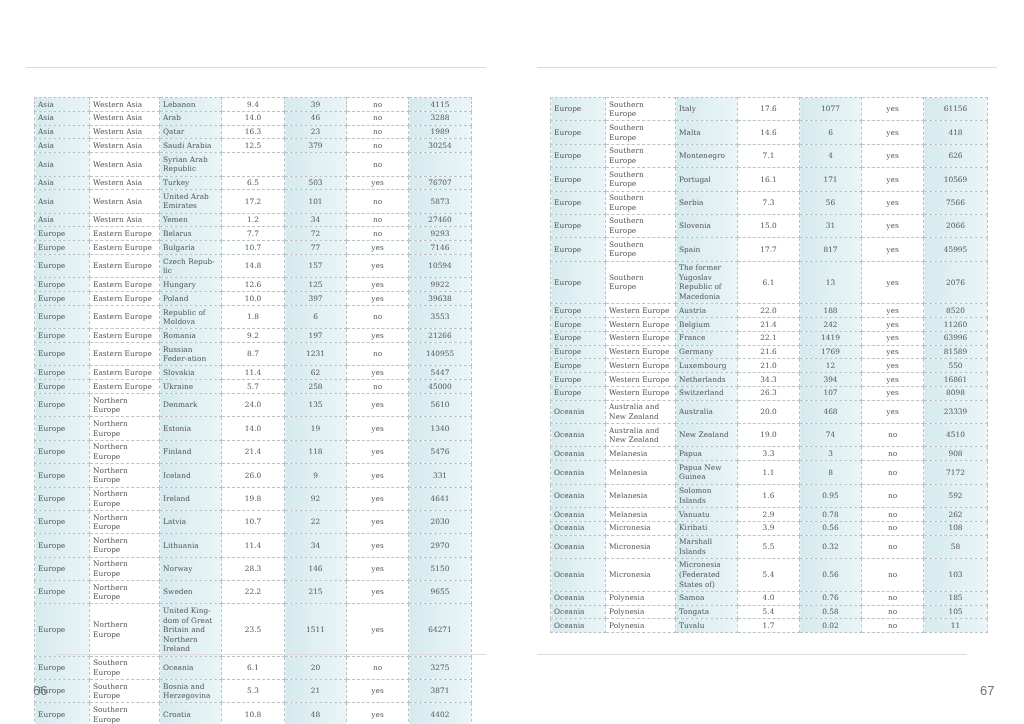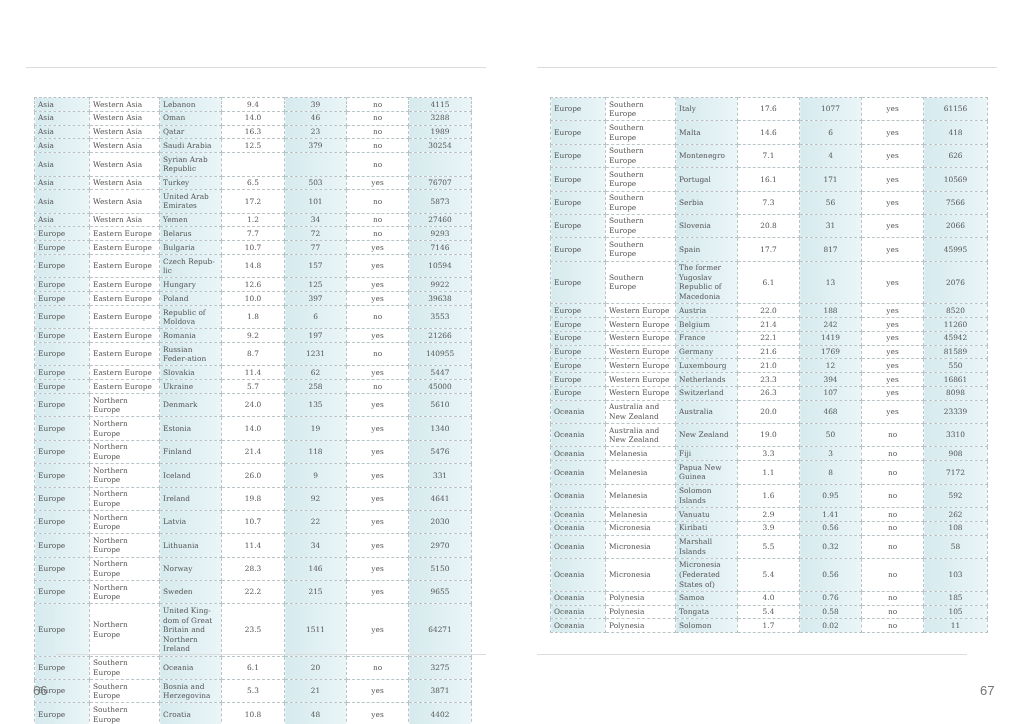--- a/index.html
+++ b/index.html
@@ -36,21 +36,21 @@
           <td class="l">Western Asia</td>
           <td class="sh l">Lebanon</td>
           <td class="c">9.4</td>
           <td class="sh c">39</td>
           <td class="c">no</td>
           <td class="sh c">4115</td>
         </tr>
         <tr>
           <td class="sh l">Asia</td>
           <td class="l">Western Asia</td>
-          <td class="sh l">Oman</td>
+          <td class="sh l">Arab</td>
           <td class="c">14.0</td>
           <td class="sh c">46</td>
           <td class="c">no</td>
           <td class="sh c">3288</td>
         </tr>
         <tr>
           <td class="sh l">Asia</td>
           <td class="l">Western Asia</td>
           <td class="sh l">Qatar</td>
           <td class="c">16.3</td>
@@ -371,21 +371,21 @@
           <td class="sh l">Serbia</td>
           <td class="c">7.3</td>
           <td class="sh c">56</td>
           <td class="c">yes</td>
           <td class="sh c">7566</td>
         </tr>
         <tr>
           <td class="sh l">Europe</td>
           <td class="l">Southern Europe</td>
           <td class="sh l">Slovenia</td>
-          <td class="c">20.8</td>
+          <td class="c">15.0</td>
           <td class="sh c">31</td>
           <td class="c">yes</td>
           <td class="sh c">2066</td>
         </tr>
         <tr>
           <td class="sh l">Europe</td>
           <td class="l">Southern Europe</td>
           <td class="sh l">Spain</td>
           <td class="c">17.7</td>
           <td class="sh c">817</td>
@@ -419,21 +419,21 @@
           <td class="c">yes</td>
           <td class="sh c">11260</td>
         </tr>
         <tr>
           <td class="sh l">Europe</td>
           <td class="l">Western Europe</td>
           <td class="sh l">France</td>
           <td class="c">22.1</td>
           <td class="sh c">1419</td>
           <td class="c">yes</td>
-          <td class="sh c">45942</td>
+          <td class="sh c">63996</td>
         </tr>
         <tr>
           <td class="sh l">Europe</td>
           <td class="l">Western Europe</td>
           <td class="sh l">Germany</td>
           <td class="c">21.6</td>
           <td class="sh c">1769</td>
           <td class="c">yes</td>
           <td class="sh c">81589</td>
         </tr>
@@ -443,21 +443,21 @@
           <td class="sh l">Luxembourg</td>
           <td class="c">21.0</td>
           <td class="sh c">12</td>
           <td class="c">yes</td>
           <td class="sh c">550</td>
         </tr>
         <tr>
           <td class="sh l">Europe</td>
           <td class="l">Western Europe</td>
           <td class="sh l">Netherlands</td>
-          <td class="c">23.3</td>
+          <td class="c">34.3</td>
           <td class="sh c">394</td>
           <td class="c">yes</td>
           <td class="sh c">16861</td>
         </tr>
         <tr>
           <td class="sh l">Europe</td>
           <td class="l">Western Europe</td>
           <td class="sh l">Switzerland</td>
           <td class="c">26.3</td>
           <td class="sh c">107</td>
@@ -471,28 +471,28 @@
           <td class="c">20.0</td>
           <td class="sh c">468</td>
           <td class="c">yes</td>
           <td class="sh c">23339</td>
         </tr>
         <tr>
           <td class="sh l">Oceania</td>
           <td class="l">Australia and New Zealand</td>
           <td class="sh l">New Zealand</td>
           <td class="c">19.0</td>
-          <td class="sh c">50</td>
-          <td class="c">no</td>
-          <td class="sh c">3310</td>
+          <td class="sh c">74</td>
+          <td class="c">no</td>
+          <td class="sh c">4510</td>
         </tr>
         <tr>
           <td class="sh l">Oceania</td>
           <td class="l">Melanesia</td>
-          <td class="sh l">Fiji</td>
+          <td class="sh l">Papua</td>
           <td class="c">3.3</td>
           <td class="sh c">3</td>
           <td class="c">no</td>
           <td class="sh c">908</td>
         </tr>
         <tr>
           <td class="sh l">Oceania</td>
           <td class="l">Melanesia</td>
           <td class="sh l">Papua New Guinea</td>
           <td class="c">1.1</td>
@@ -507,21 +507,21 @@
           <td class="c">1.6</td>
           <td class="sh c">0.95</td>
           <td class="c">no</td>
           <td class="sh c">592</td>
         </tr>
         <tr>
           <td class="sh l">Oceania</td>
           <td class="l">Melanesia</td>
           <td class="sh l">Vanuatu</td>
           <td class="c">2.9</td>
-          <td class="sh c">1.41</td>
+          <td class="sh c">0.78</td>
           <td class="c">no</td>
           <td class="sh c">262</td>
         </tr>
         <tr>
           <td class="sh l">Oceania</td>
           <td class="l">Micronesia</td>
           <td class="sh l">Kiribati</td>
           <td class="c">3.9</td>
           <td class="sh c">0.56</td>
           <td class="c">no</td>
@@ -559,21 +559,21 @@
           <td class="l">Polynesia</td>
           <td class="sh l">Tongata</td>
           <td class="c">5.4</td>
           <td class="sh c">0.58</td>
           <td class="c">no</td>
           <td class="sh c">105</td>
         </tr>
         <tr>
           <td class="sh l">Oceania</td>
           <td class="l">Polynesia</td>
-          <td class="sh l">Solomon</td>
+          <td class="sh l">Tuvalu</td>
           <td class="c">1.7</td>
           <td class="sh c">0.02</td>
           <td class="c">no</td>
           <td class="sh c">11</td>
         </tr>
       </tbody>
   </table>
   <div class="rule" style="left:25px; top:654px; width:430px;"></div>
   <div class="page-num" style="left:468px; top:683px;">67</div>
 </div>

